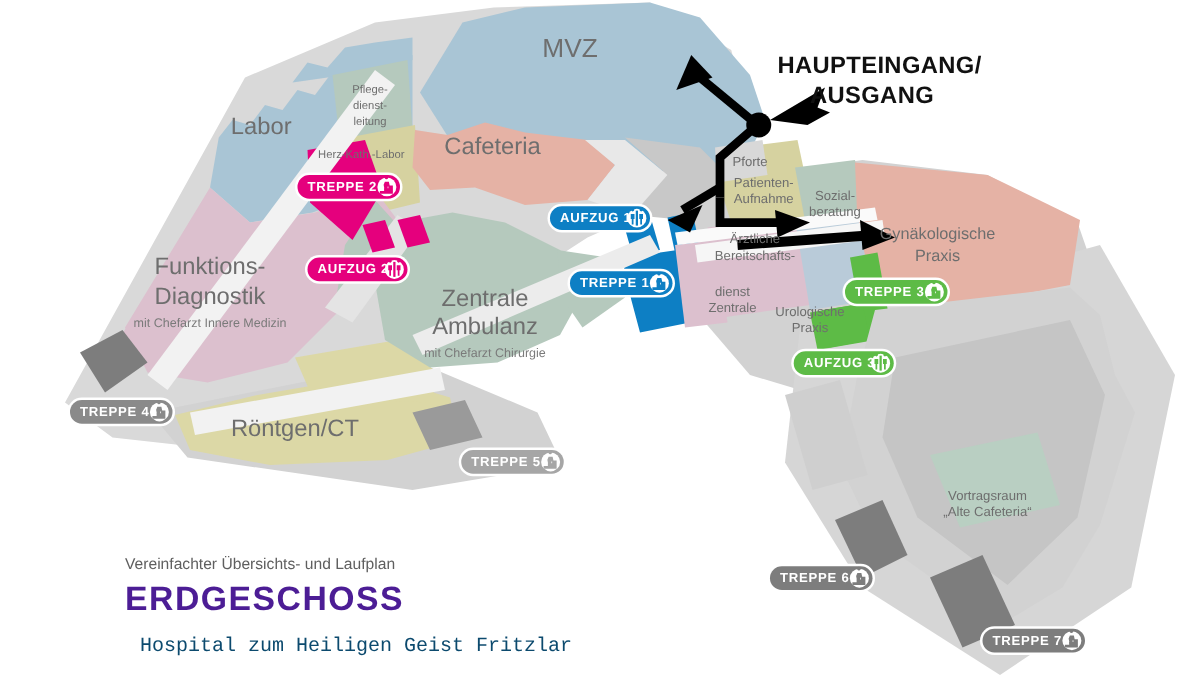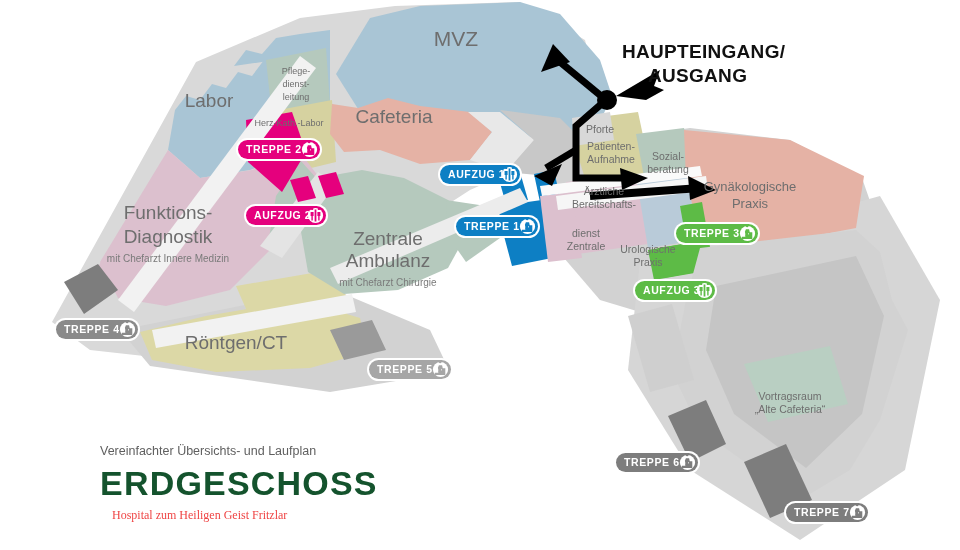--- a/index.html
+++ b/index.html
@@ -49,30 +49,30 @@
 
   .legend-top {
     position: absolute;
     font-family: "Liberation Sans", sans-serif;
     font-size: 12.5px;
     color: #5f5f5f;
   }
   .legend-main {
     position: absolute;
     font-family: "Liberation Sans", sans-serif;
-    font-size: 34px;
+    font-size: 27px;
     font-weight: bold;
-    color: #14532d;
+    color: #4c1d95;
     letter-spacing: 1.2px;
   }
   .legend-bottom {
     position: absolute;
-    font-family: Liberation Serif, serif;
-    font-size: 12px;
-    color: #ef4444;
+    font-family: Liberation Mono, monospace;
+    font-size: 16px;
+    color: #0c4a6e;
   }
 </style>
 </head>
 <body>
 
 <div id="root">
 
   <svg class="mapsvg" viewBox="0 0 960 550" xmlns="http://www.w3.org/2000/svg">
 
     <g>

